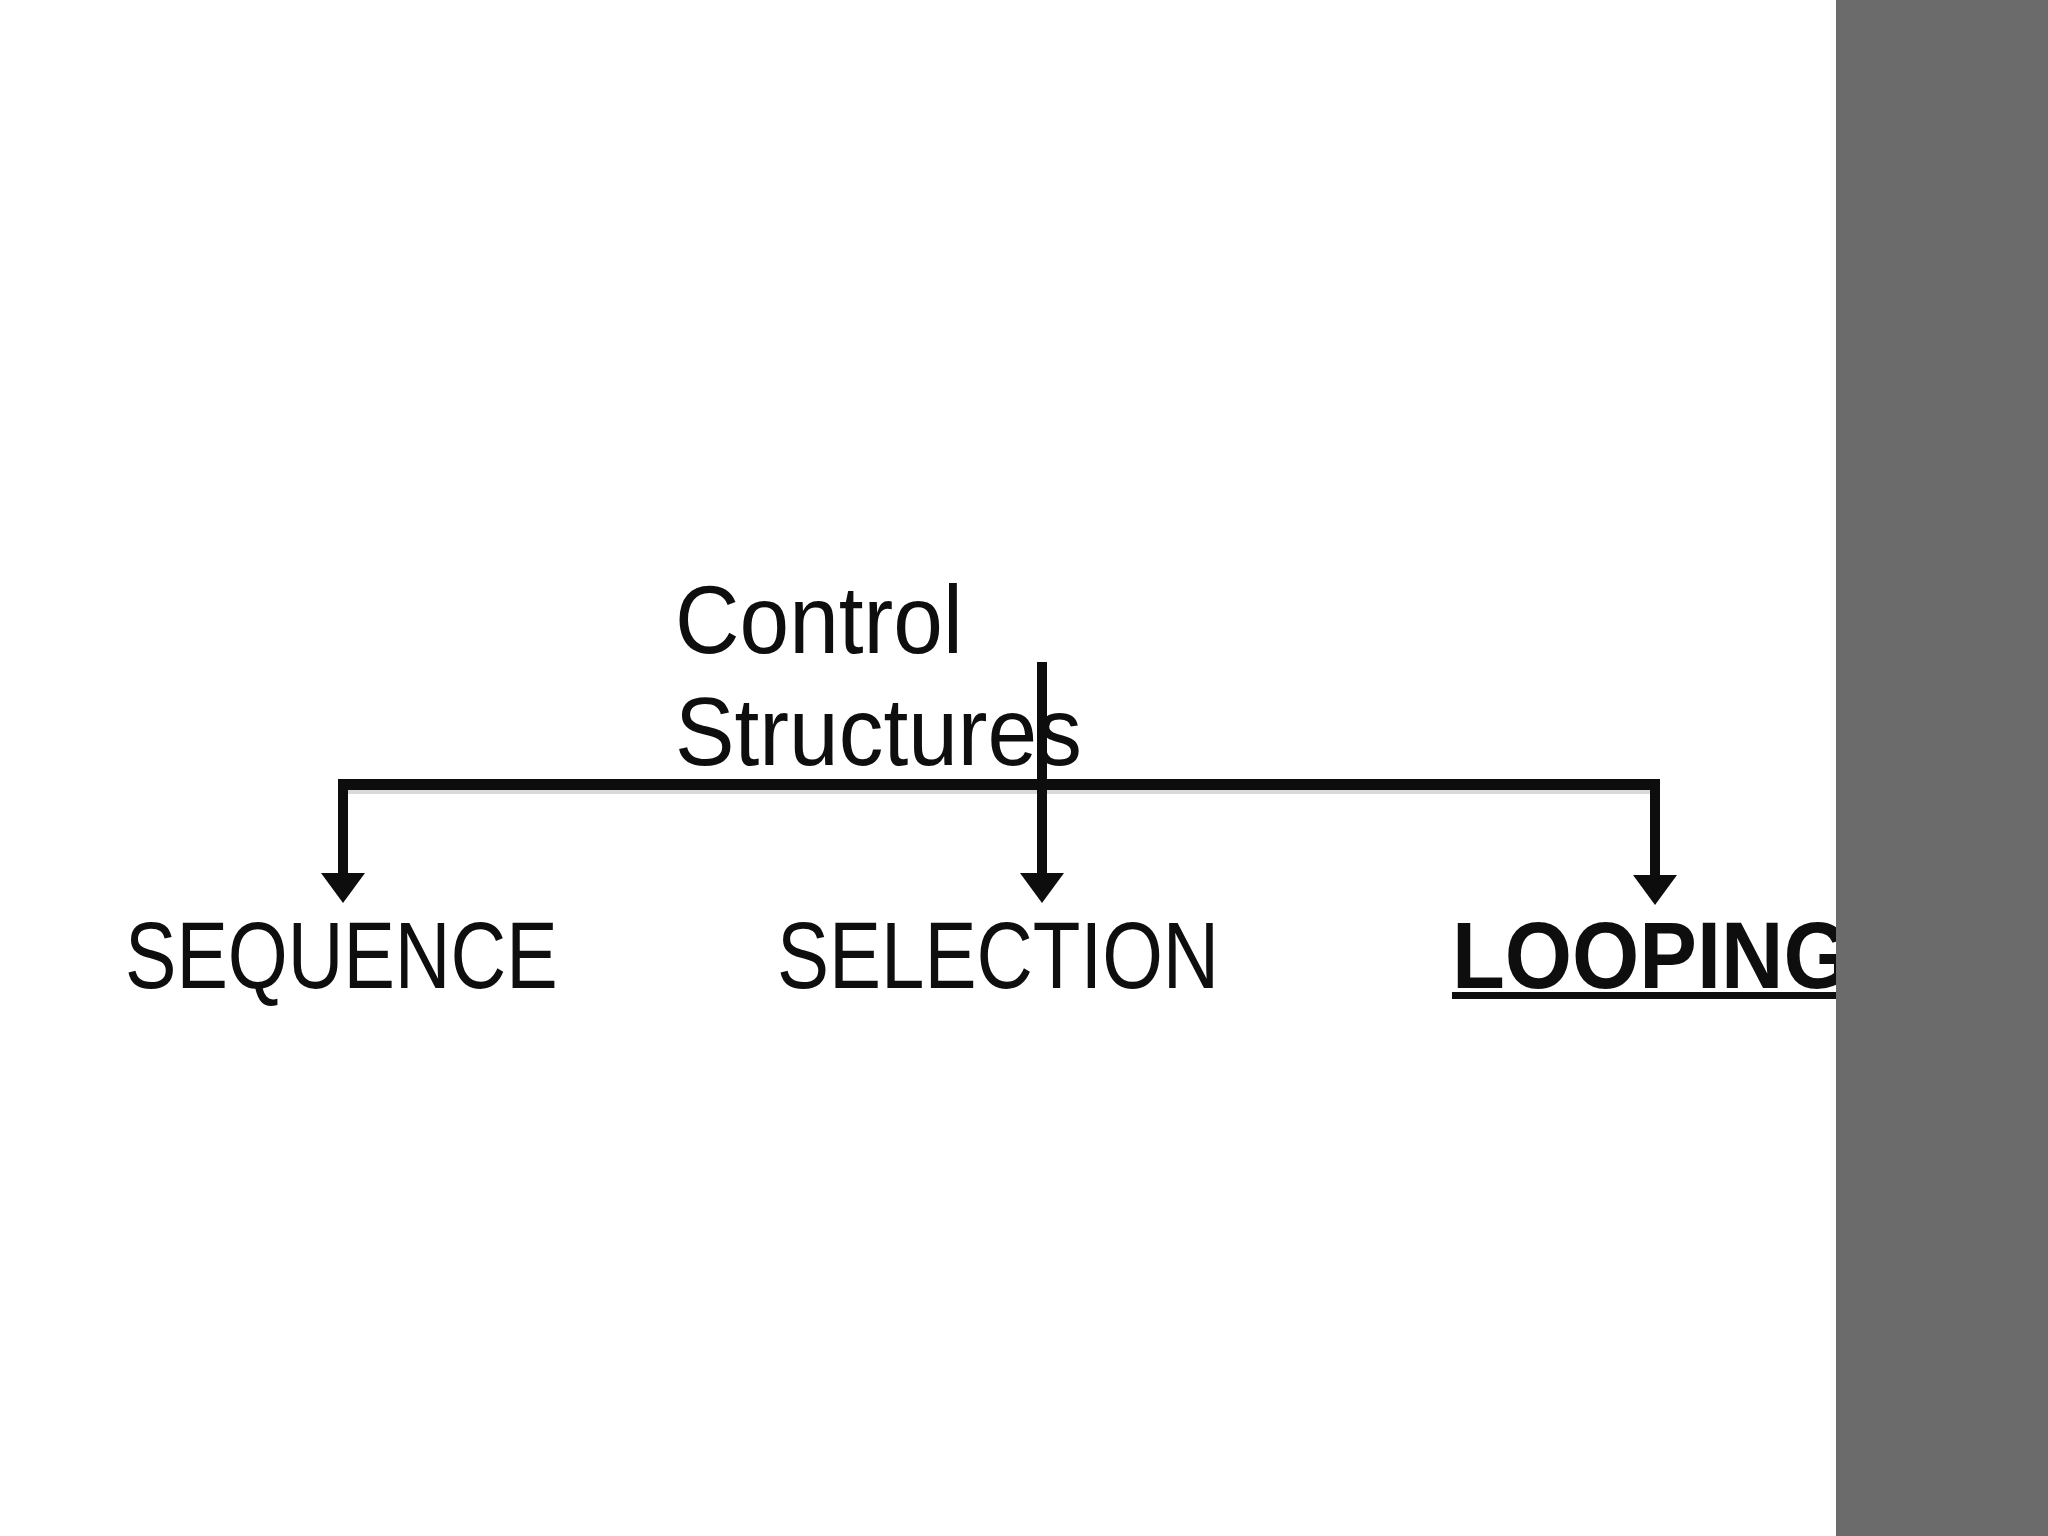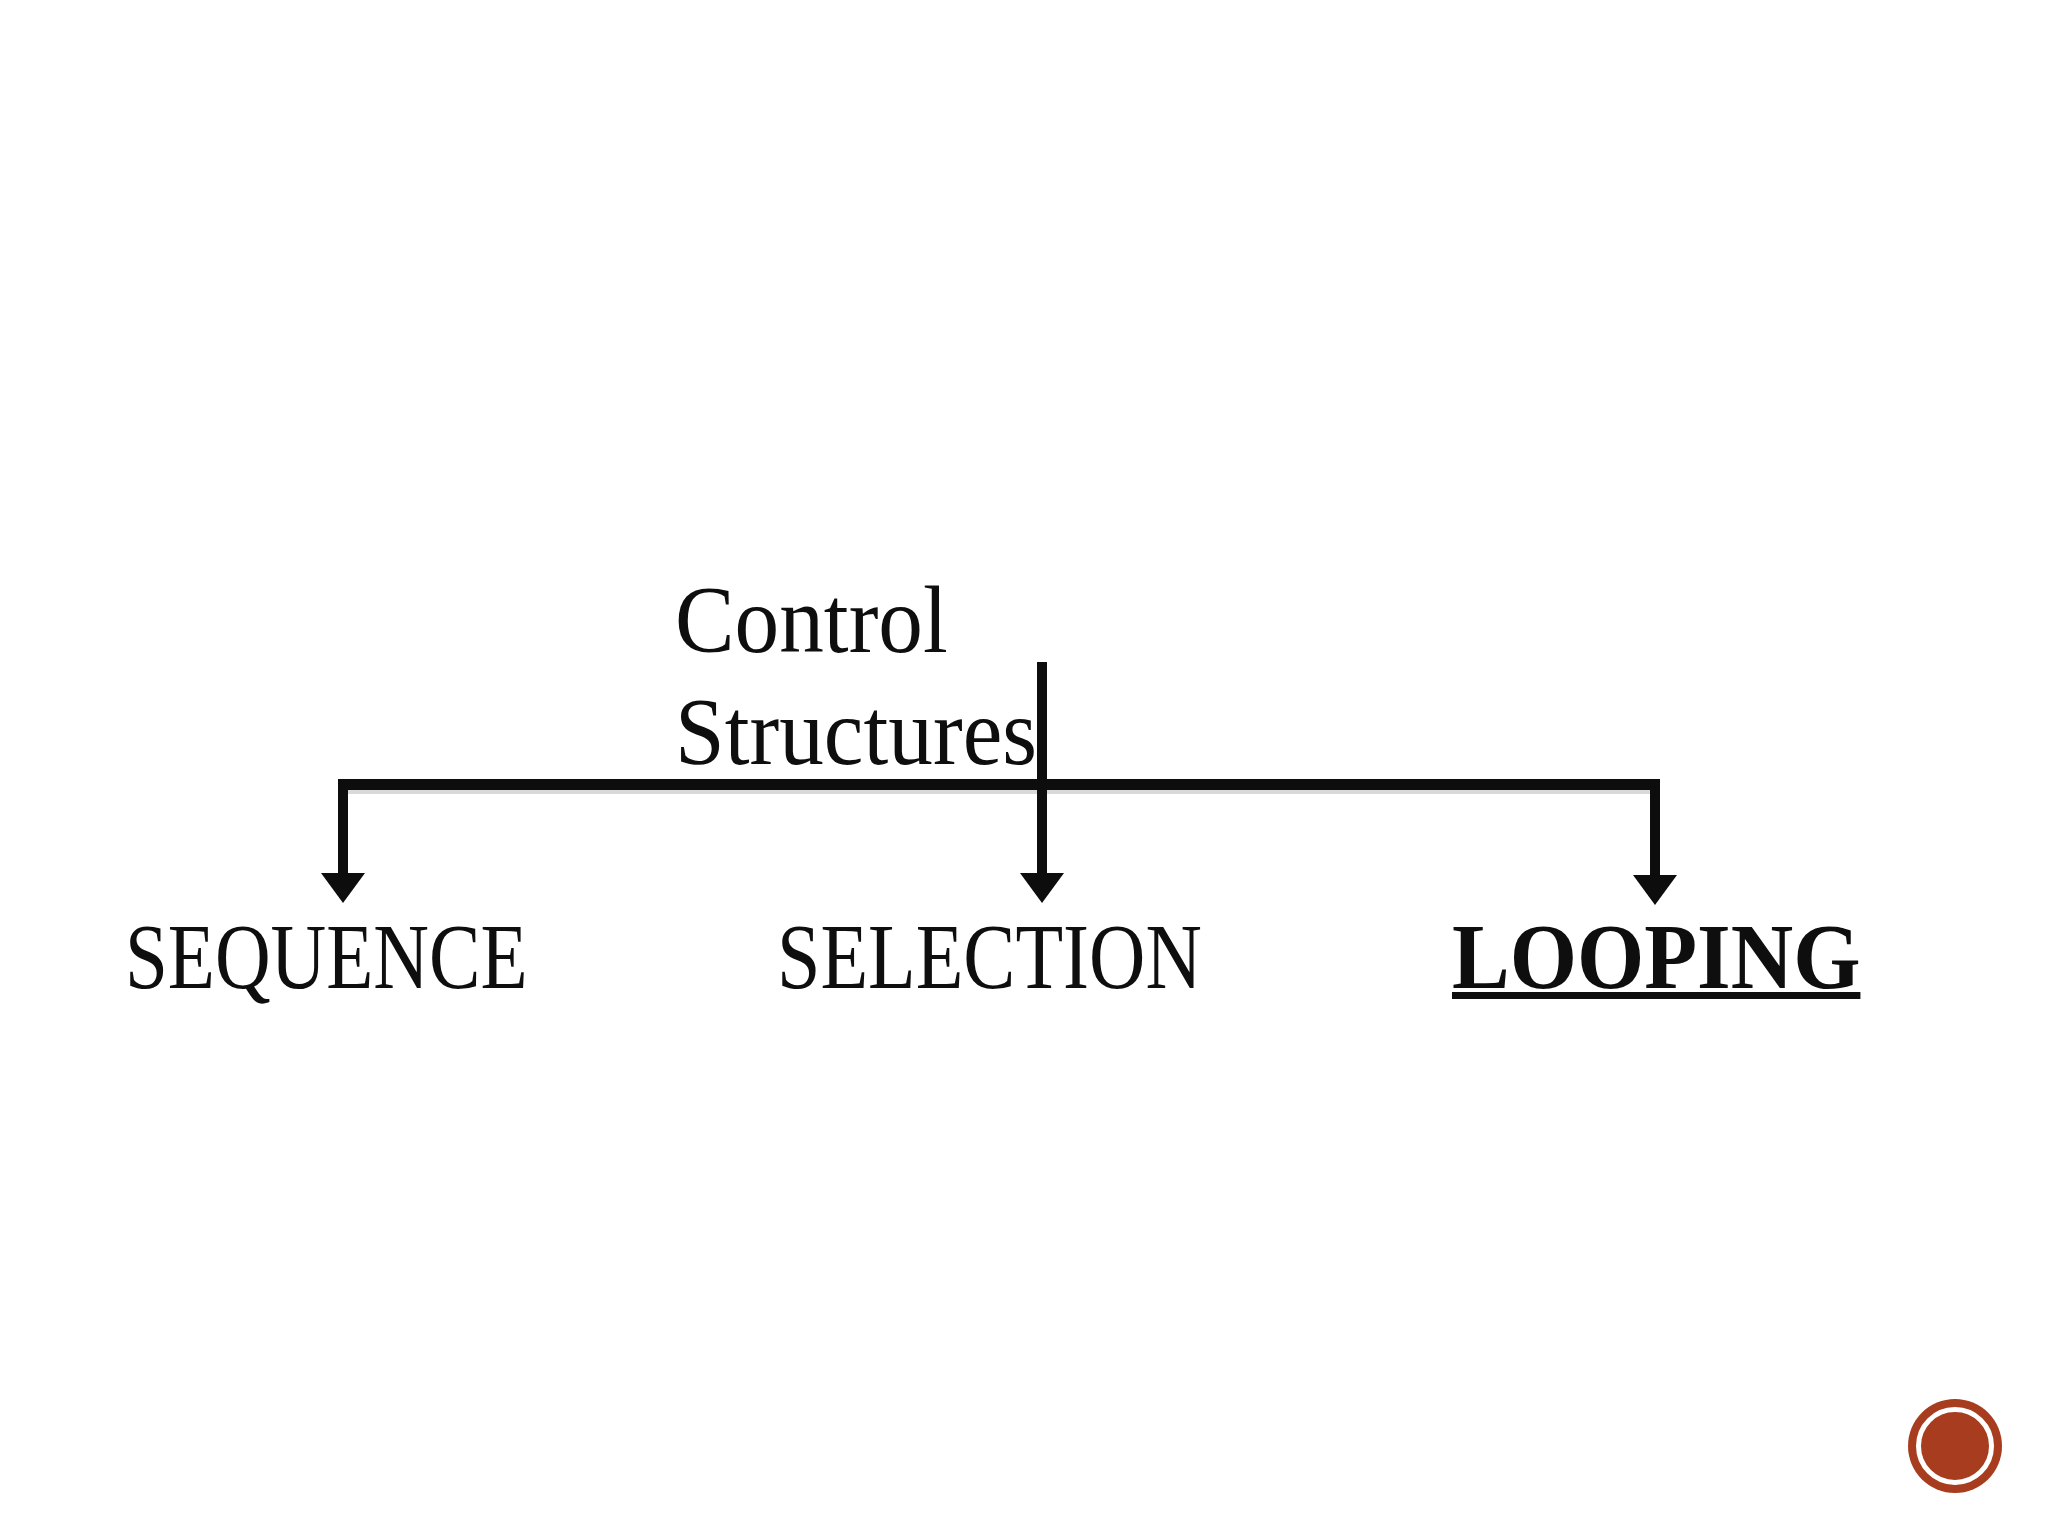--- a/index.html
+++ b/index.html
@@ -5,25 +5,25 @@
   :root {
     --line: #0d0d0d;
     --text: #0e0e0e;
     --line-shadow: #d9d9d9;
     --logo-red: #a73c1e;
   }
   * { margin: 0; padding: 0; box-sizing: border-box; }
   html, body { background: #6b6b6b; }
   .slide {
     position: relative;
-    width: 2048px;
+    width: 1836px;
     height: 1536px;
     background: #ffffff;
     overflow: hidden;
-    font-family: Liberation Serif, serif;
+    font-family: Liberation Sans, sans-serif;
     color: var(--text);
   }
 
   
   .root-title {
     position: absolute;
     left: 675px;
     top: 564px;
     font-size: 96px;
     line-height: 112px;

